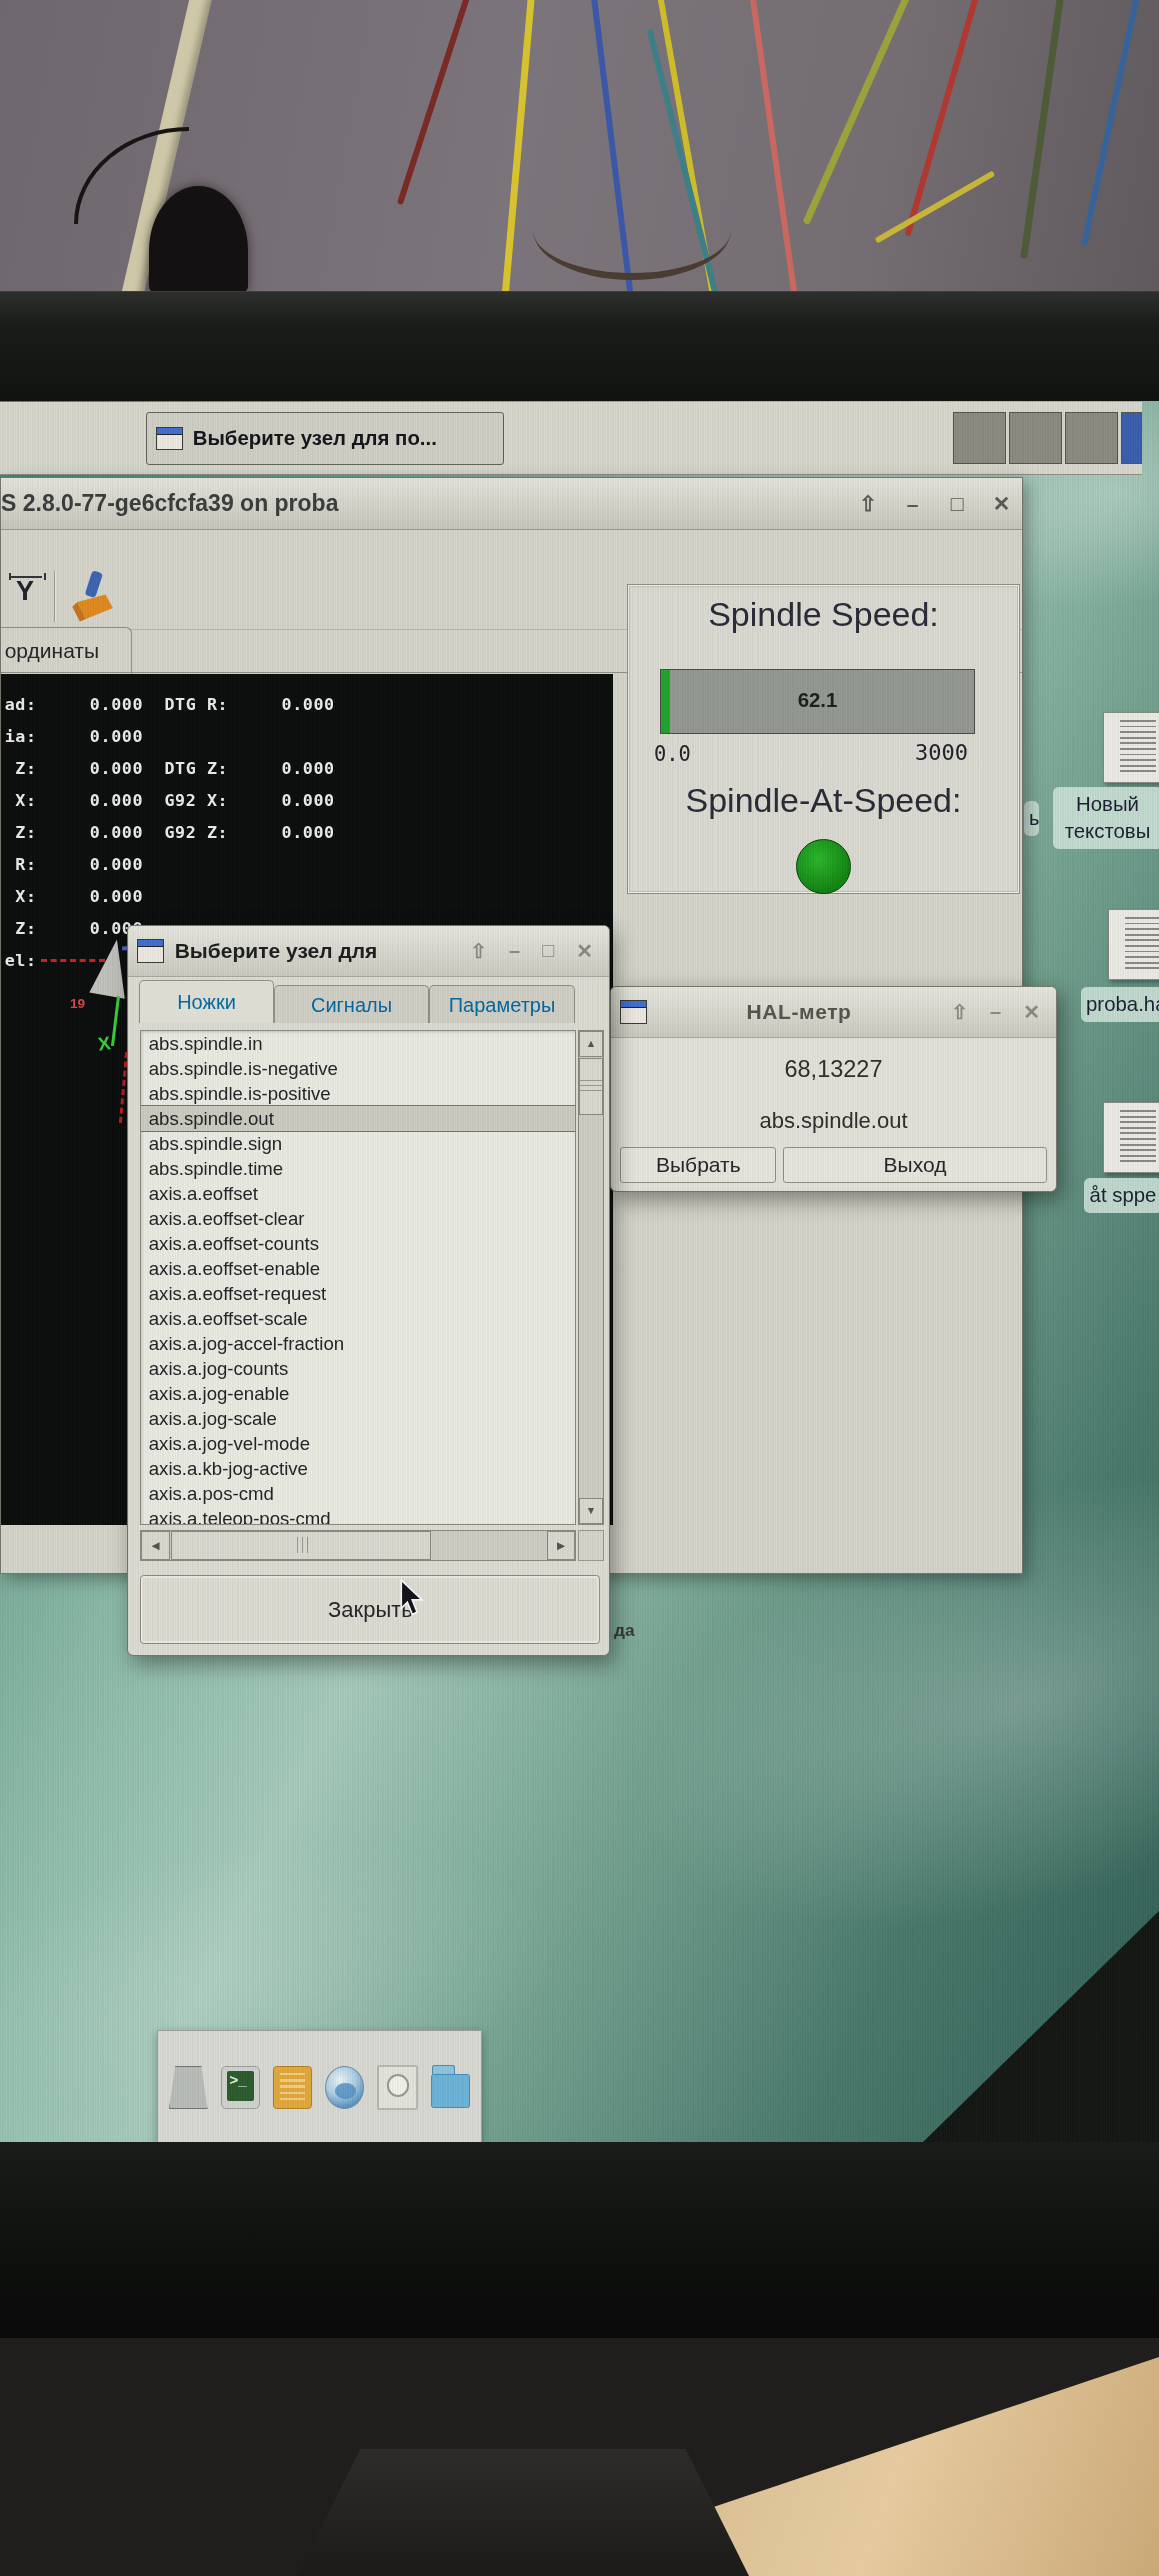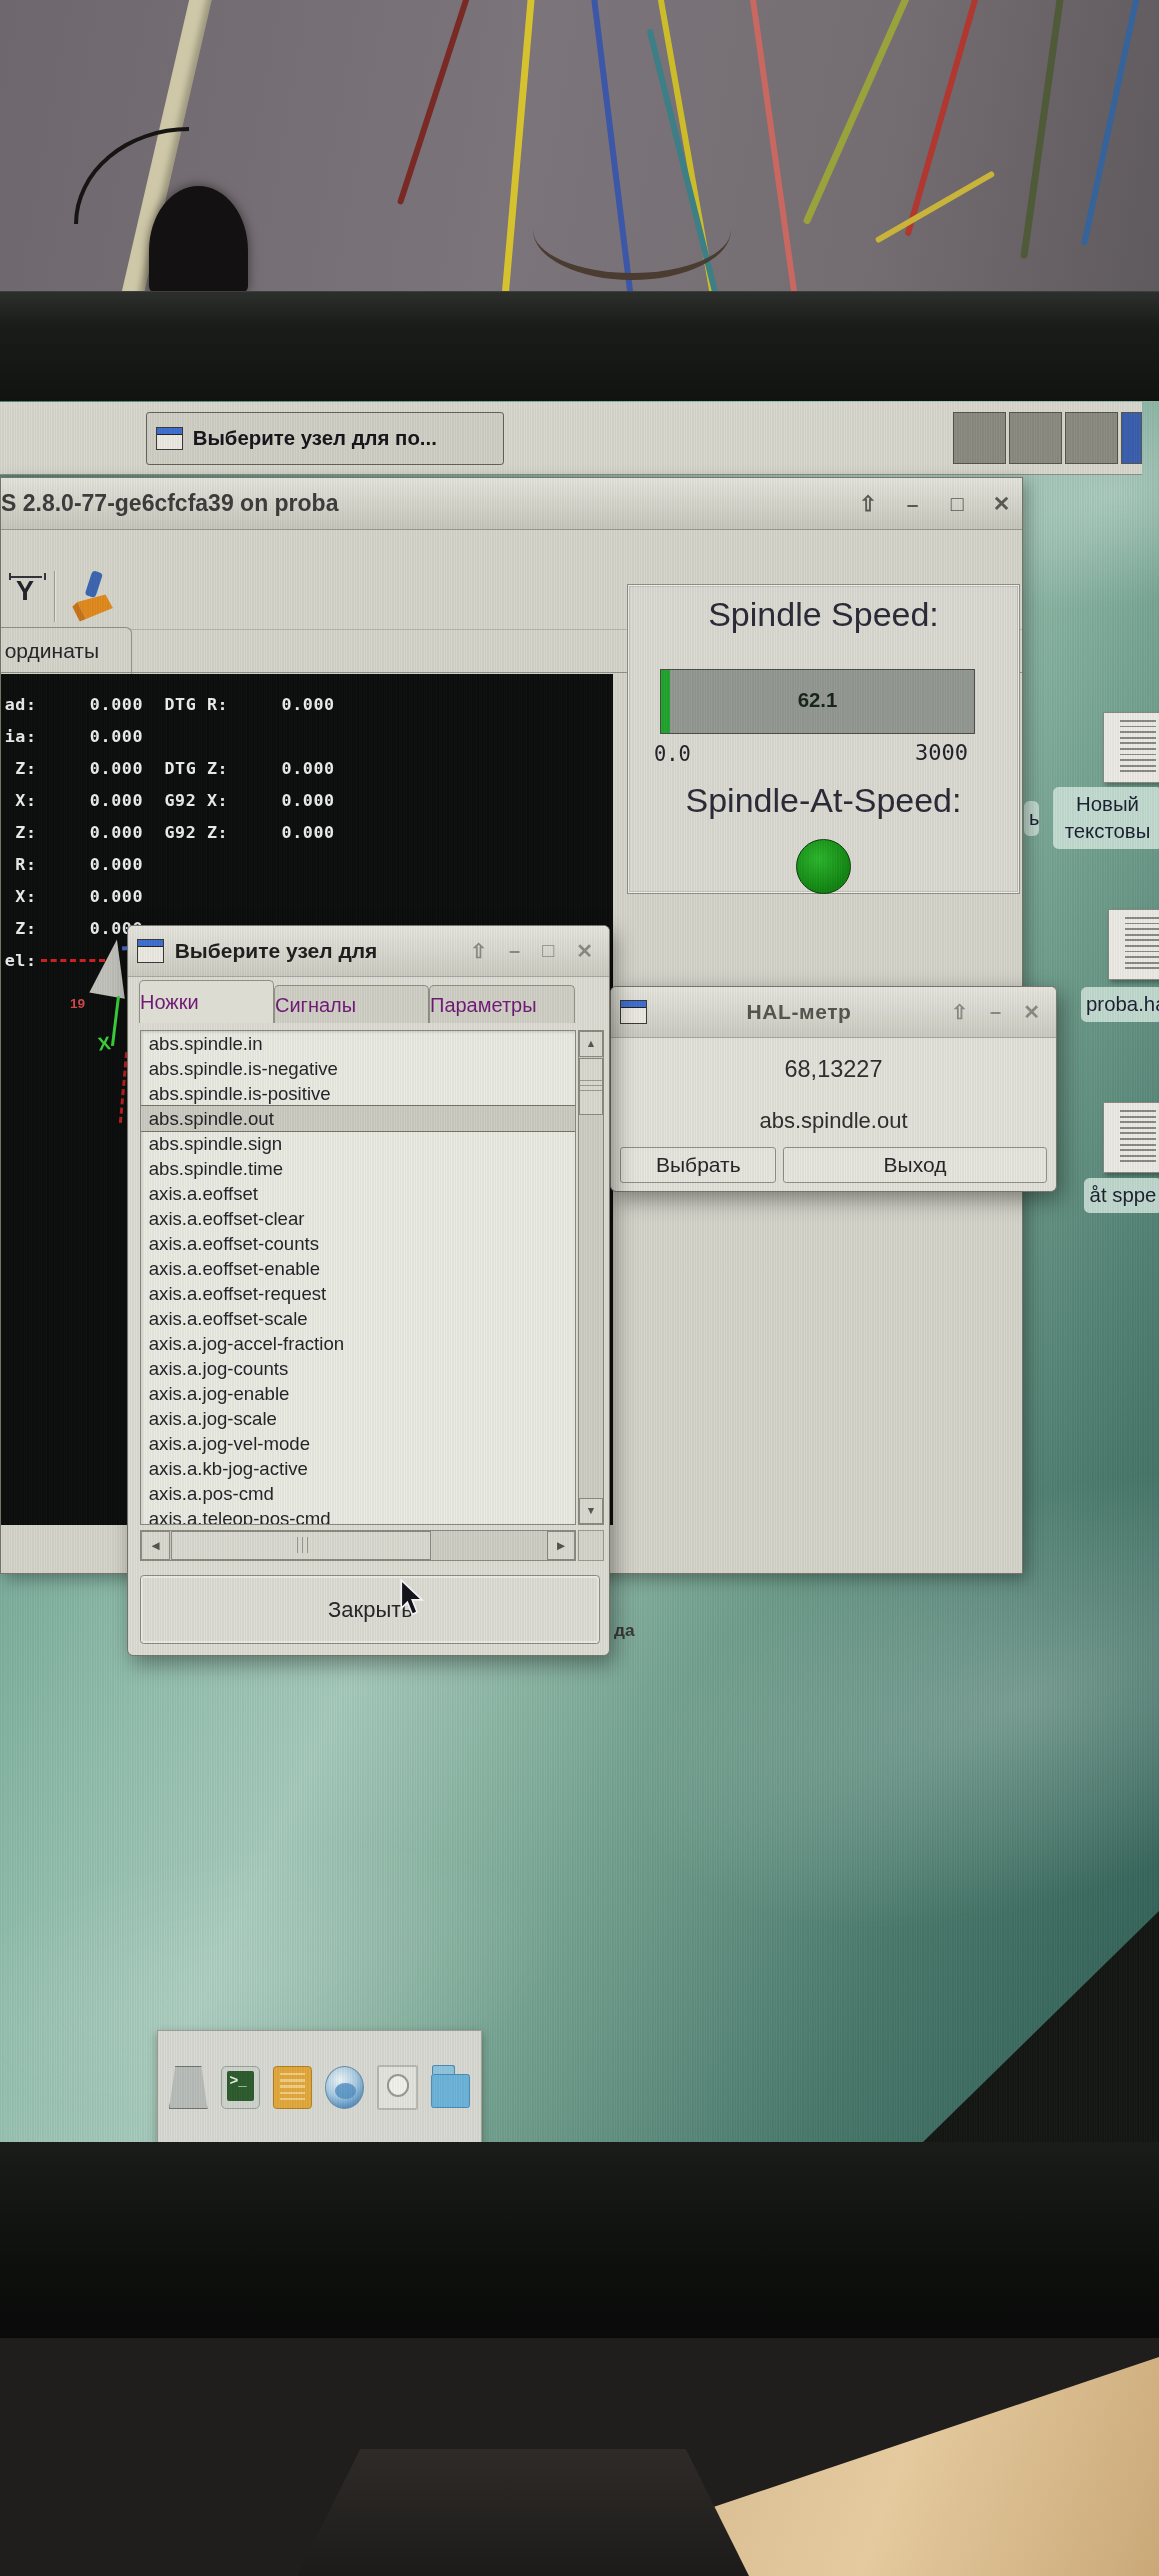--- a/index.html
+++ b/index.html
@@ -92,21 +92,21 @@
 
   
   .dialog{background:#dcdcd3;border:1.9px solid #76766d;border-radius:6.2px;
           box-shadow:5px 7.4px 21px rgba(0,0,0,.4);box-sizing:border-box;}
   .node-dlg{left:127px;top:524px;width:483px;height:731px;}
   .dlg-title{height:50px;background:linear-gradient(#e6e6de,#cacac1);border-radius:5px 5px 0 0;
              display:flex;align-items:center;padding:0 16px 0 8.7px;border-bottom:1.2px solid #a8a8a0;}
   .dlg-title .t{font-size:21px;font-weight:bold;color:#1e1e1e;margin-left:11px;white-space:nowrap;}
   .dlg-ctl{margin-left:auto;display:flex;gap:22px;color:#8a8a82;font-size:20px;font-weight:bold;}
   .tabs{position:absolute;left:11px;top:54px;display:flex;align-items:flex-end;}
-  .tabbtn{font-size:20px;color:#701a75;border:1.9px solid #8f8f85;border-bottom:none;
+  .tabbtn{font-size:20px;color:#0369a1;text-align:center;border:1.9px solid #8f8f85;border-bottom:none;
           border-radius:5px 5px 0 0;background:#cfcfc6;padding:7.4px 0 6.2px;box-sizing:border-box;}
   .tabbtn.active{background:#dcdcd3;padding:10px 0 8.7px;position:relative;z-index:2;}
   .list{position:absolute;left:12.4px;top:104px;width:436px;height:495px;background:#e9ebe3;
         border:1.2px solid #8a8a80;box-shadow:inset 1.2px 1.2px 2.5px rgba(0,0,0,.15);overflow:hidden;box-sizing:border-box;}
   .pin{height:25px;line-height:25px;font-size:18.6px;color:#242428;padding-left:7.4px;white-space:nowrap;}
   .pin.selected{background:#cbcbc1;outline:1.2px solid #74746b;}
   .vscroll{position:absolute;left:450px;top:104px;width:26px;height:495px;background:#cdcdc4;border:1.2px solid #8a8a80;box-sizing:border-box;}
   .sbtn{position:absolute;left:0;width:100%;height:26px;background:#d9d9d0;border:1.2px solid #8a8a80;
         box-sizing:border-box;color:#55554d;font-size:10.5px;text-align:center;line-height:23.5px;}
   .vthumb{position:absolute;left:0;top:27px;width:100%;height:57px;background:#d9d9d0;border:1.2px solid #8a8a80;box-sizing:border-box;

